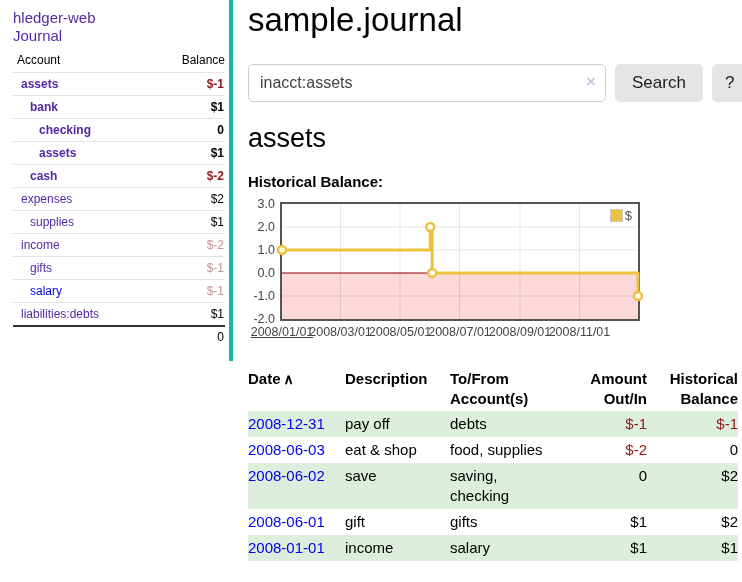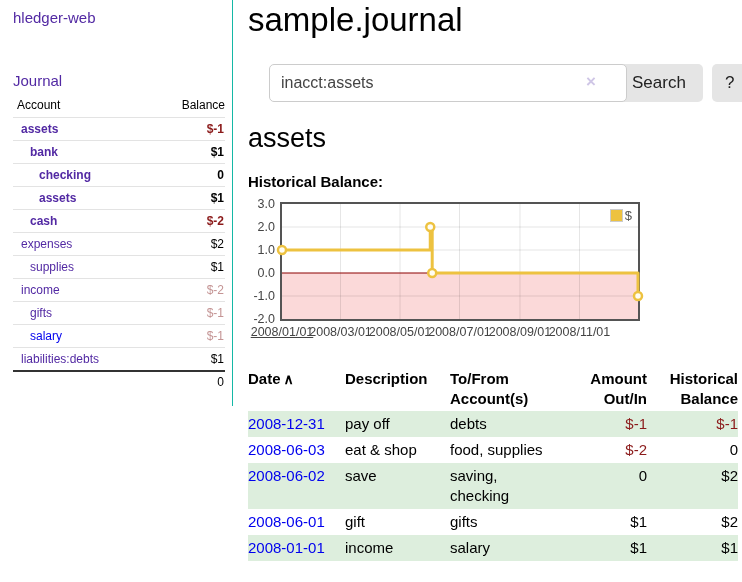--- a/index.html
+++ b/index.html
@@ -6,25 +6,25 @@
   html, body { margin: 0; padding: 0; background: #fff; }
   body {
     width: 742px; height: 582px; overflow: hidden;
     font-family: "Liberation Sans", sans-serif;
     color: #000; display: flex; align-items: flex-start;
   }
 
   
   .sidebar {
     width: 233px; flex: 0 0 233px; align-self: flex-start;
-    border-right: 1px solid #14b8a6;
+    border-right: 4px solid #14b8a6;
     padding: 9px 0 14px 13px;
   }
   .brand { display: inline-block; color: #5229a3; font-size: 15px; text-decoration: none; cursor: pointer; }
-  .sidebar nav { margin-top: 45px; }
+  .sidebar nav { }
   .navlink { color: #5229a3; font-size: 15px; text-decoration: none; cursor: pointer; }
   table.accounts { margin-top: 5px; width: 212px; border-collapse: collapse; font-size: 12px; }
   table.accounts th { font-weight: normal; text-align: left; padding: 3px 0 5px 4px; }
   table.accounts th.bal { text-align: right; padding-right: 0; }
   table.accounts tbody tr { border-top: 1px solid #e3e3e3; }
   table.accounts tbody td { padding-top: 4px; padding-bottom: 4px; }
   table.accounts td.bal { text-align: right; }
   table.accounts tfoot td {
     border-top: 2px solid #333; text-align: right; padding-top: 3px; padding-bottom: 3px;
   }
@@ -37,21 +37,21 @@
   .bal.pos { color: #000; }
 
   
   .main { flex: 1 1 auto; padding: 0 4px 0 15px; }
   h1[data-name="page-title"] { margin: 1px 0 0; font-size: 33px; font-weight: 500; }
   .searchform { margin-top: 25px; display: flex; align-items: center; gap: 9px; }
   .input-wrap { position: relative; width: 358px; }
   .input-wrap input {
     width: 358px; height: 38px; border: 1px solid #ccc; border-radius: 5px;
     font-size: 16px; font-family: "Liberation Sans", sans-serif;
-    color: #444; padding: 0 30px 0 11px; outline: none; margin-left: 21px;
+    color: #444; padding: 0 30px 0 11px; outline: none;
   }
   .clear {
     position: absolute; right: 10px; top: 9px; color: #cfc6e6;
     font-size: 17px; font-weight: bold; cursor: pointer; line-height: 1;
   }
   .btn {
     background: #e5e5e5; border: 0; border-radius: 5px; color: #222;
     font-size: 17px; font-family: "Liberation Sans", sans-serif;
     height: 38px; padding: 0 17px; cursor: pointer;
   }

